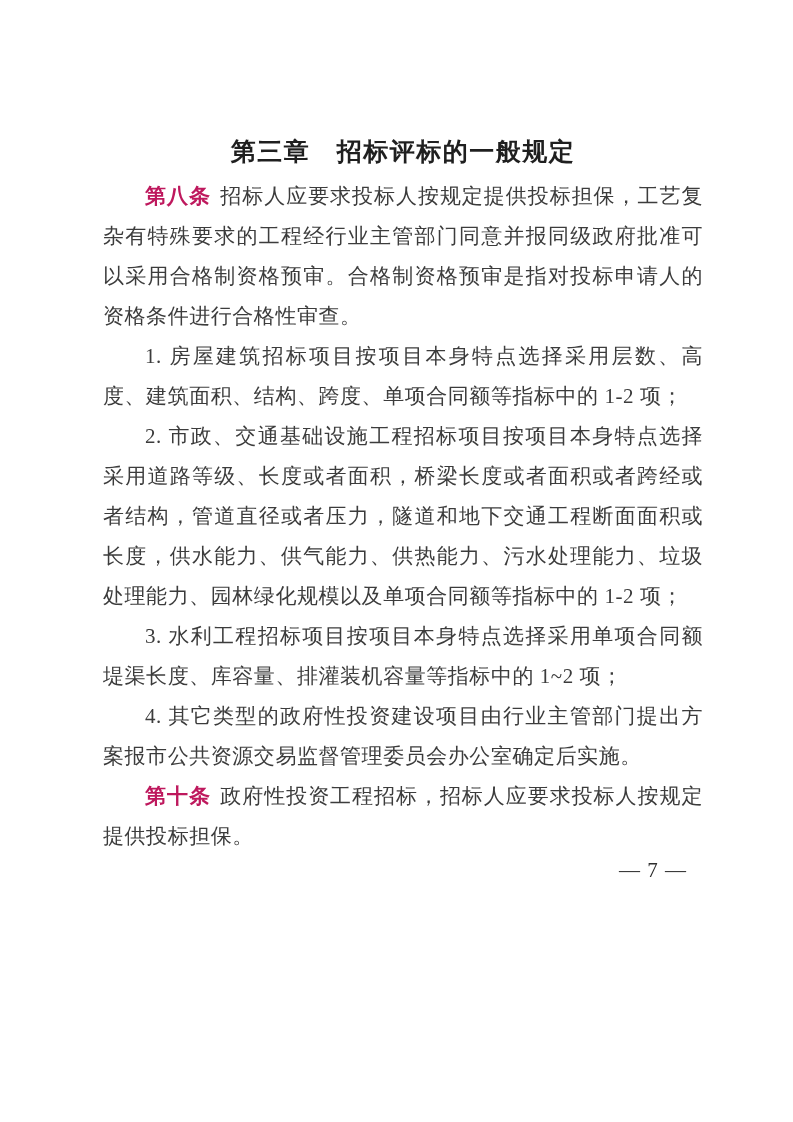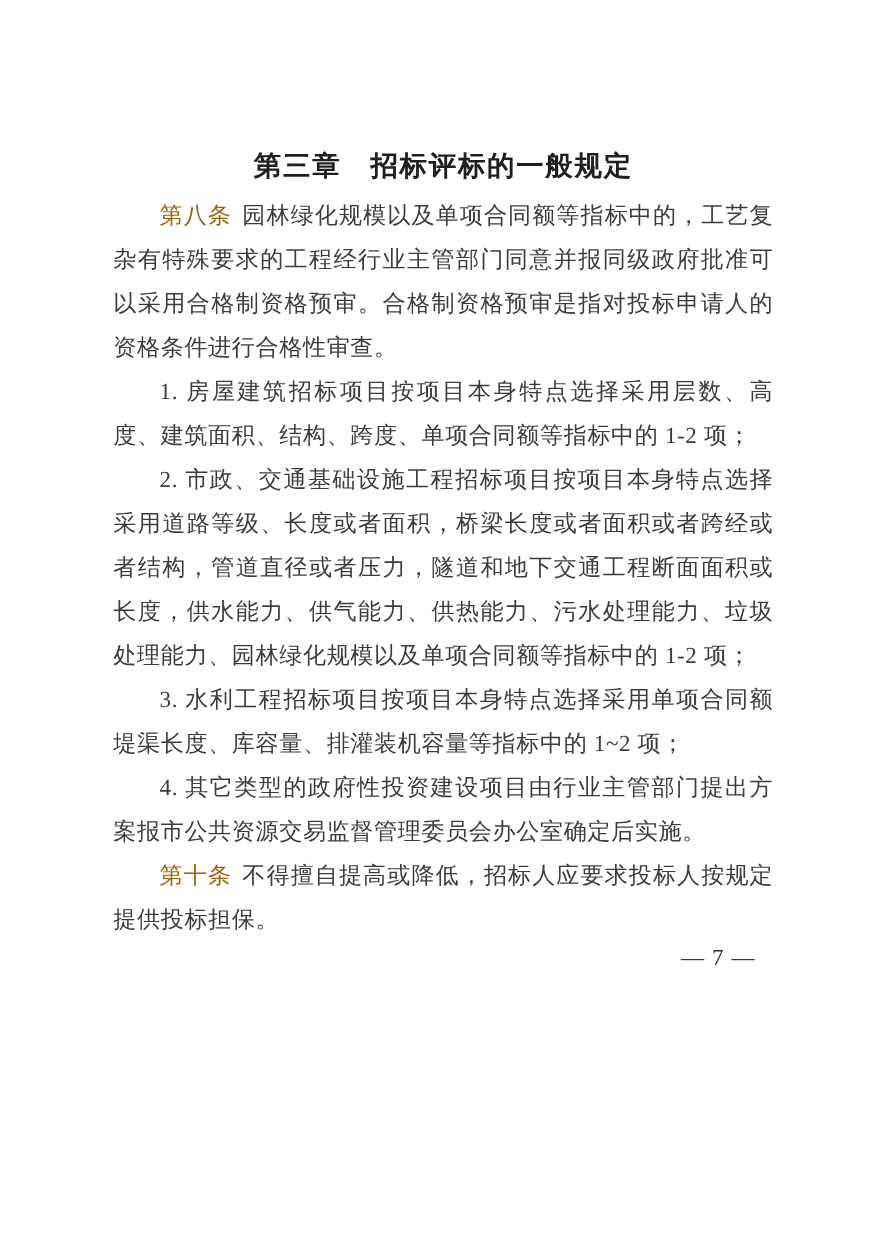--- a/index.html
+++ b/index.html
@@ -36,22 +36,22 @@
     margin: 0;
     font-size: 21px;
     line-height: 40px;
     letter-spacing: 0.55px;
     text-align: justify;
     text-justify: inter-ideograph;
     text-indent: 2em;
     color: #3c3c3c;
   }
   .para-label {
-    font-weight: normal;
-    color: #a16207;
+    font-weight: bold;
+    color: #be185d;
   }
   .para-label:not(:empty) {
     margin-right: 0.45em;
   }
   .footer {
     margin-top: -4px;
     padding-right: 16px;
     text-align: right;
     font-size: 21px;
     line-height: 36px;
@@ -60,28 +60,28 @@
   }
 </style>
 </head>
 <body>
 
 <div class="page">
   <div class="content">
 
     <h1 class="doc-title">第三章　招标评标的一般规定</h1>
 
-    <p class="para"><span class="para-label">第八条</span><span>园林绿化规模以及单项合同额等指标中的，工艺复杂有特殊要求的工程经行业主管部门同意并报同级政府批准可以采用合格制资格预审。合格制资格预审是指对投标申请人的资格条件进行合格性审查。</span></p>
+    <p class="para"><span class="para-label">第八条</span><span>招标人应要求投标人按规定提供投标担保，工艺复杂有特殊要求的工程经行业主管部门同意并报同级政府批准可以采用合格制资格预审。合格制资格预审是指对投标申请人的资格条件进行合格性审查。</span></p>
 
 
     <p class="para"><span class="para-label"></span><span>1. 房屋建筑招标项目按项目本身特点选择采用层数、高度、建筑面积、结构、跨度、单项合同额等指标中的 1-2 项；</span></p>
 
     <p class="para"><span class="para-label"></span><span>2. 市政、交通基础设施工程招标项目按项目本身特点选择采用道路等级、长度或者面积，桥梁长度或者面积或者跨经或者结构，管道直径或者压力，隧道和地下交通工程断面面积或长度，供水能力、供气能力、供热能力、污水处理能力、垃圾处理能力、园林绿化规模以及单项合同额等指标中的 1-2 项；</span></p>
 
     <p class="para"><span class="para-label"></span><span>3. 水利工程招标项目按项目本身特点选择采用单项合同额堤渠长度、库容量、排灌装机容量等指标中的 1~2 项；</span></p>
 
     <p class="para"><span class="para-label"></span><span>4. 其它类型的政府性投资建设项目由行业主管部门提出方案报市公共资源交易监督管理委员会办公室确定后实施。</span></p>
 
-    <p class="para"><span class="para-label">第十条</span><span>不得擅自提高或降低，招标人应要求投标人按规定提供投标担保。</span></p>
+    <p class="para"><span class="para-label">第十条</span><span>政府性投资工程招标，招标人应要求投标人按规定提供投标担保。</span></p>
 
     <div class="footer">— 7 —</div>
   </div>
 </div>
 
 </body></html>

